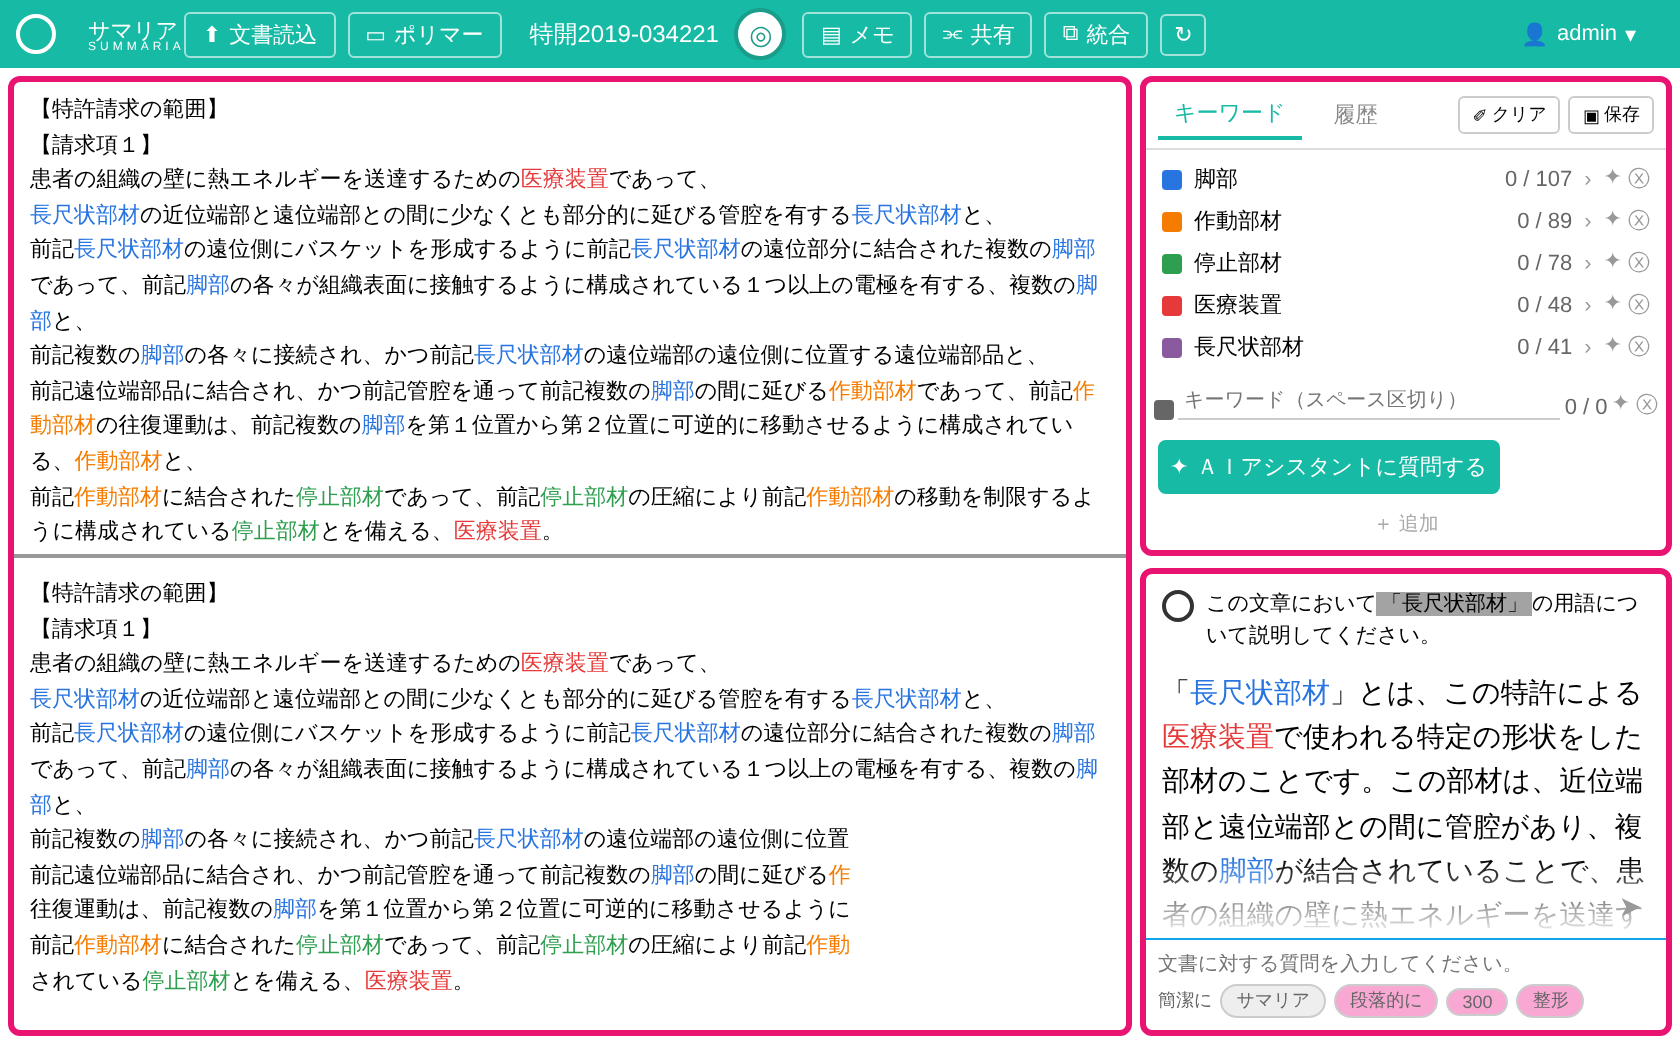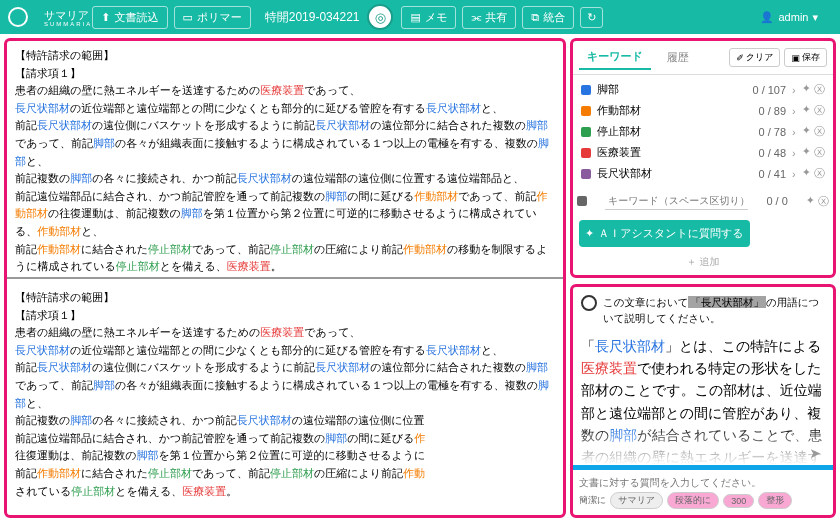--- a/index.html
+++ b/index.html
@@ -14,40 +14,40 @@
 .spacer{flex:1}
 .main{display:flex;height:488px}
 .left{flex:1;border:3px solid #e91372;border-radius:6px;margin:4px;overflow:hidden;display:flex;flex-direction:column}
 .doc-pane{flex:1;overflow-y:auto;padding:6px 8px;font-size:11px;line-height:1.6;position:relative}
 .doc-divider{border-top:2px solid #999;margin:4px 0}
 .right{width:270px;display:flex;flex-direction:column;gap:6px;padding:4px 4px 4px 0}
 .panel{border:3px solid #e91372;border-radius:6px;background:#fff;overflow:hidden}
 .kw-panel{flex:0 0 auto}
 .tabs{display:flex;border-bottom:1px solid #ddd;align-items:center;padding:4px 6px;gap:8px}
 .tab{padding:4px 8px;font-size:11px;color:#888;cursor:pointer}
-.tab.active{color:#16baa5;border-bottom:2px solid #16baa5;font-weight:700}
+.tab.active{color:#16baa5;border-bottom:2px solid #16baa5;font-weight:400}
 .tab-actions{margin-left:auto;display:flex;gap:4px}
 .mini-btn{border:1px solid #ccc;border-radius:3px;padding:2px 6px;font-size:9px;background:#fff;cursor:pointer;display:flex;align-items:center;gap:2px}
 .kw-list{padding:4px}
 .kw-row{display:flex;align-items:center;padding:3px 4px;gap:6px;font-size:11px}
 .kw-color{width:10px;height:10px;border-radius:2px}
 .kw-name{flex:1}
 .kw-count{color:#666;font-size:11px}
 .kw-icons{display:flex;gap:3px;color:#999}
 .kw-icons span{cursor:pointer;font-size:11px}
-.kw-input-row{display:flex;align-items:center;padding:4px;gap:18px}
+.kw-input-row{display:flex;align-items:flex-end;padding:4px;gap:2px}
 .kw-input{flex:1;border:none;border-bottom:1px solid #ccc;padding:3px;font-size:10px;outline:none}
 .ai-btn{margin:6px;padding:6px;background:#16baa5;color:#fff;border:none;border-radius:4px;font-size:11px;cursor:pointer;display:flex;align-items:center;justify-content:center;gap:4px}
 .add-link{text-align:center;padding:2px 8px 6px;color:#aaa;font-size:10px}
 .chat-panel{flex:1;display:flex;flex-direction:column}
 .chat-q{padding:8px;font-size:10.5px;line-height:1.5;display:flex;gap:6px}
 .chat-icon{width:16px;height:16px;border:2px solid #333;border-radius:50%;flex-shrink:0}
 .chat-body{flex:1;padding:0 8px;font-size:14px;line-height:1.6;overflow:hidden;position:relative}
 .fade{position:absolute;bottom:0;left:0;right:0;height:40px;background:linear-gradient(transparent,#fff)}
-.chat-input-area{border-top:5px solid #0ea5e9;padding:6px}
+.chat-input-area{border-top:1px solid #0ea5e9;padding:6px}
 .chat-input{width:100%;border:none;font-size:10px;color:#999;outline:none;margin-bottom:4px}
 .chat-opts{display:flex;gap:4px;align-items:center;font-size:9px;color:#666;flex-wrap:wrap}
 .pill{border:1px solid #ccc;border-radius:10px;padding:1px 7px;font-size:9px;background:#f9a8d4}
 .pill.on{background:#eee}
 .send-btn{position:absolute;right:12px;bottom:54px;color:#999;cursor:pointer;font-size:14px}
 .hl-red{color:#e63939}
 .hl-blue{color:#2874e0}
 .hl-orange{color:#f57c00}
 .hl-green{color:#2e9e4f}
 .hl-teal{background:#a3a3a3;padding:0 2px}

